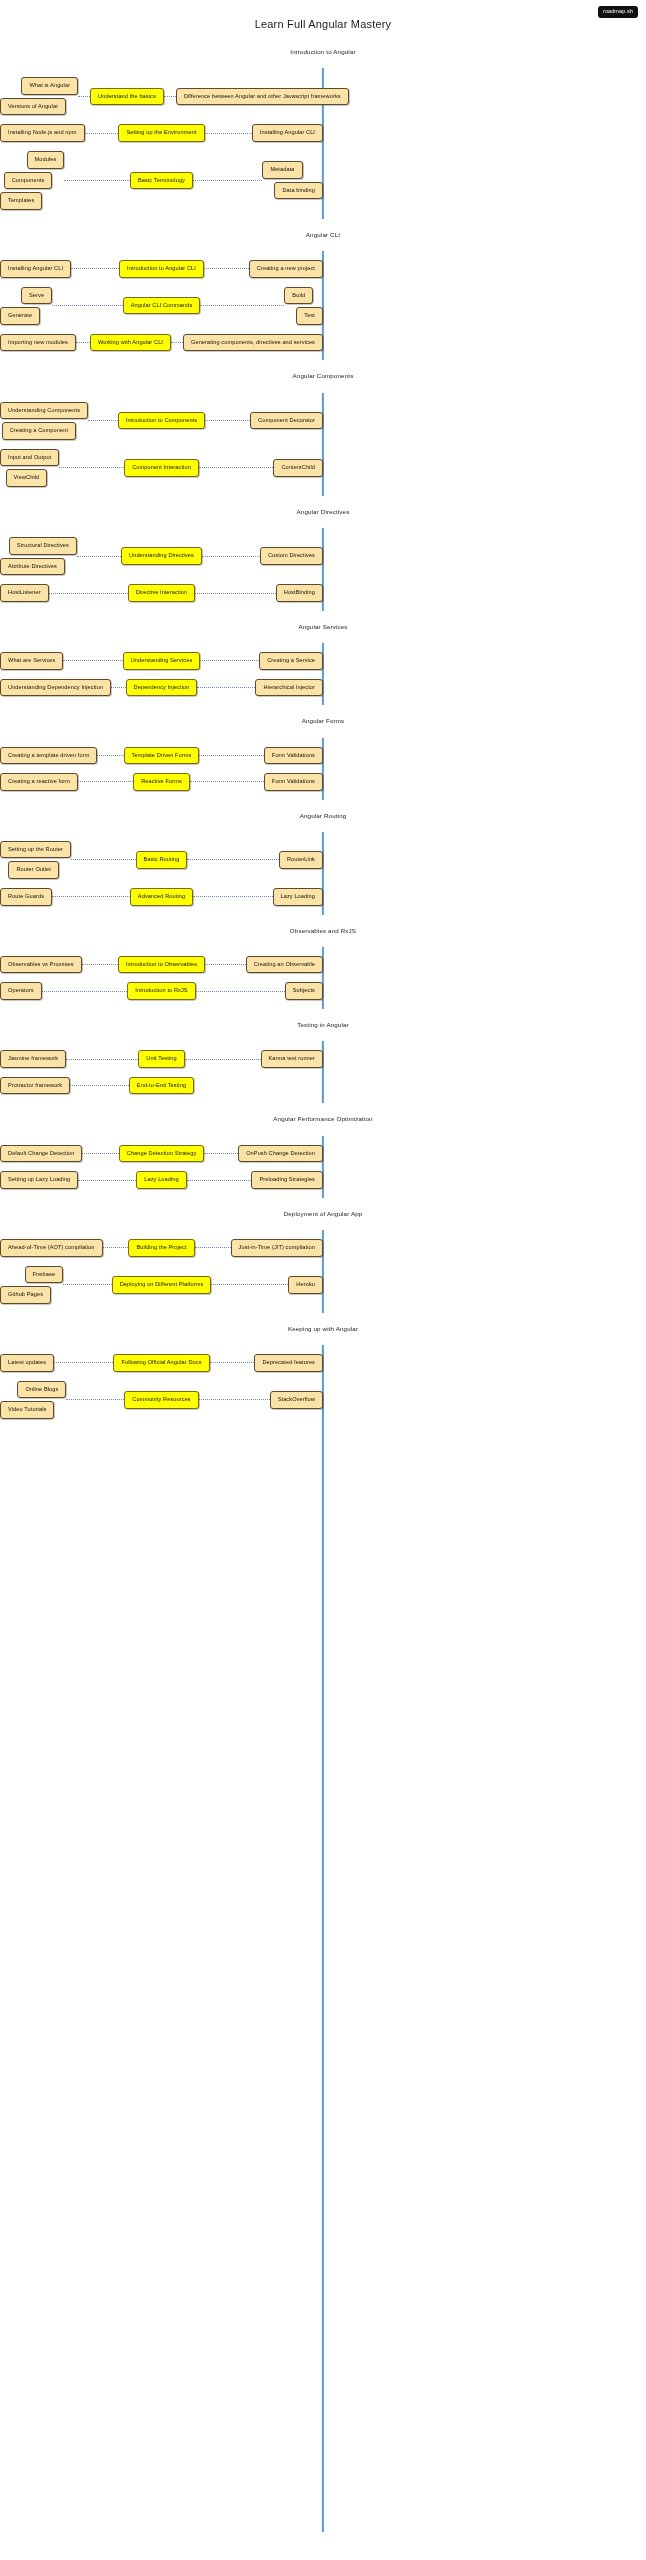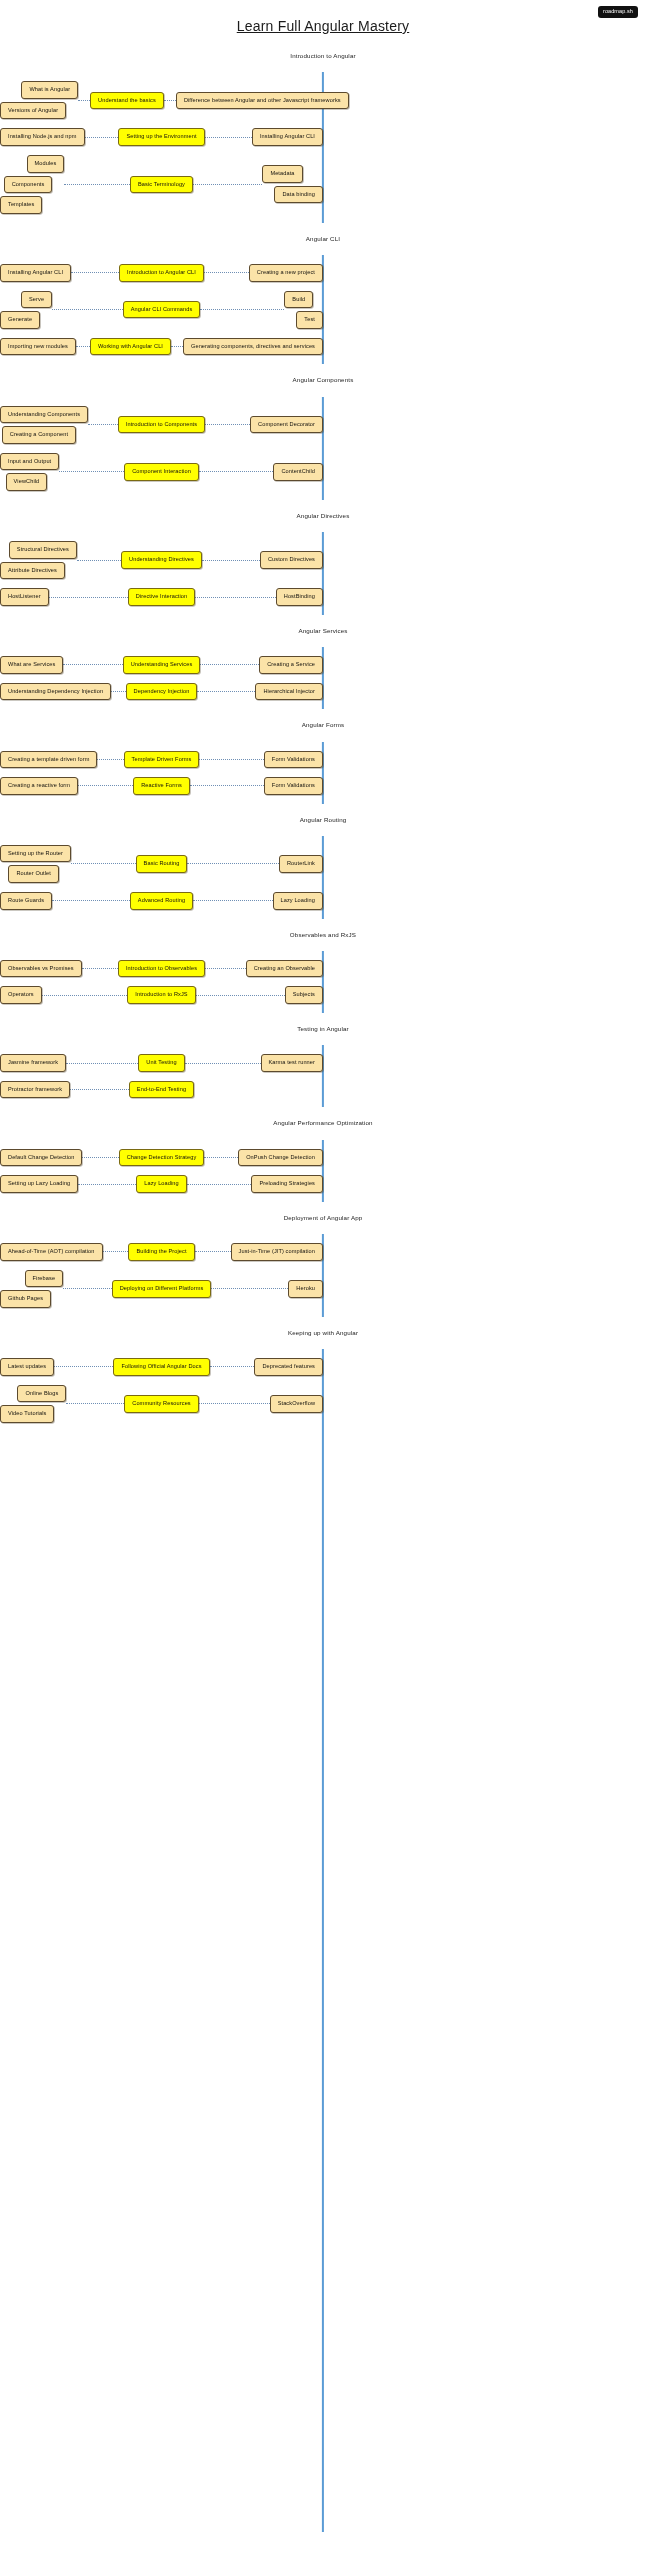--- a/index.html
+++ b/index.html
@@ -24,27 +24,26 @@
     letter-spacing: .1px;
     padding: 3px 5px;
     border-radius: 3px;
     line-height: 1;
     z-index: 40;
   }
 
   
   .page-title {
     text-align: center;
-    font-size: 14px;
+    font-size: 11px;
     color: #1b1b1b;
     font-weight: 400;
     letter-spacing: .2px;
     padding-top: 18px;
     padding-bottom: 6px;
-    text-decoration: underline;
   }
 
   
   .spine {
     position: absolute;
     left: 50%;
     transform: translateX(-50%);
     top: 40px;
     bottom: 28px;
     width: 2.2px;

